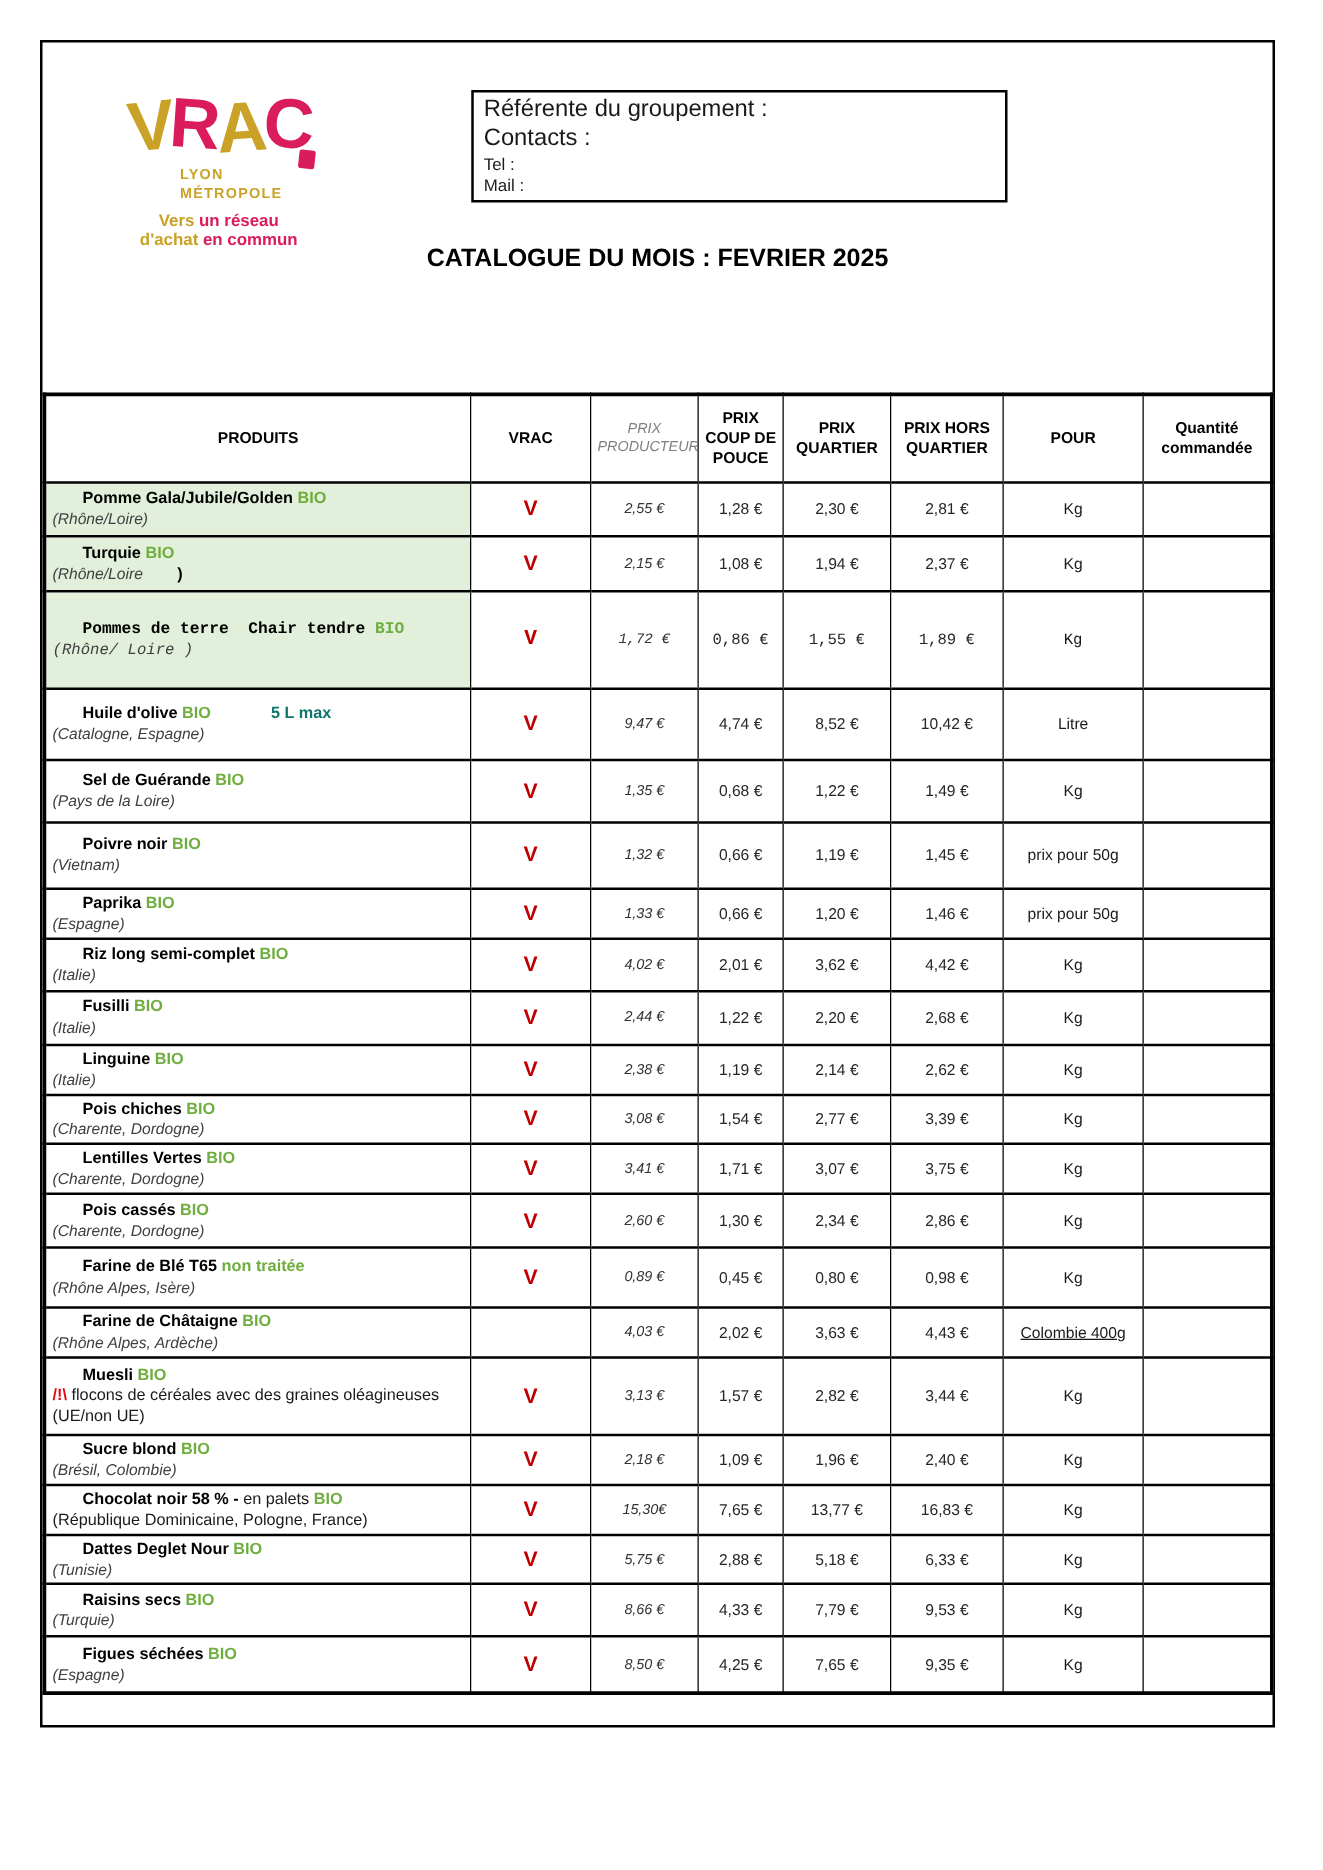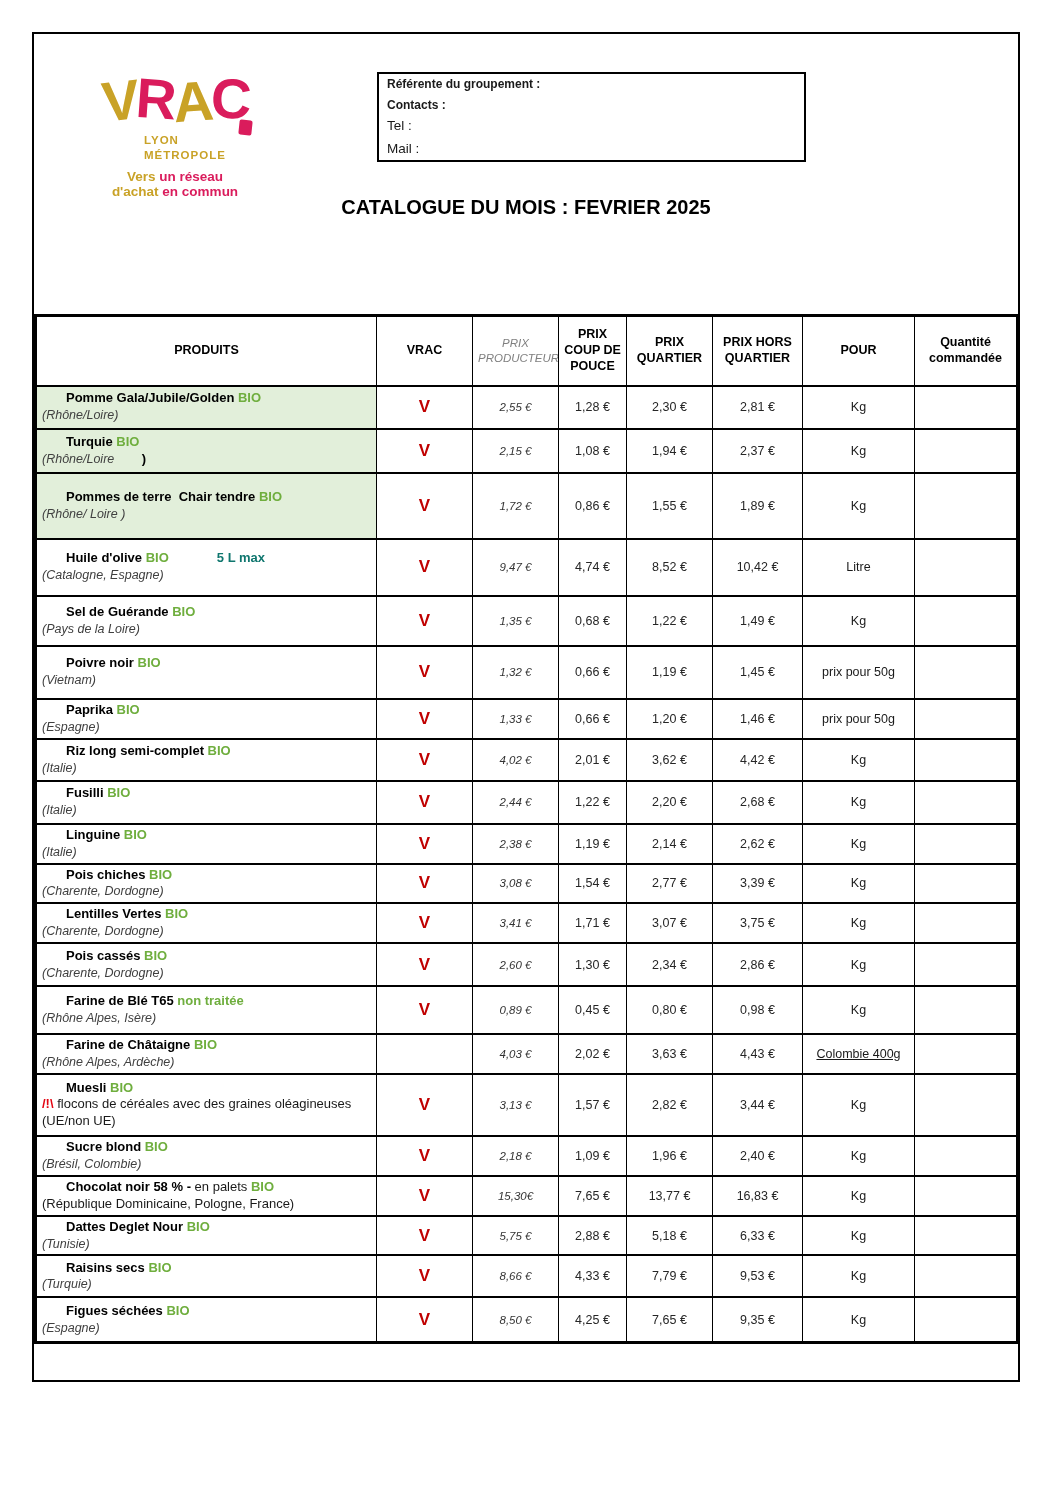--- a/index.html
+++ b/index.html
@@ -25,21 +25,21 @@
   .logo-cedilla{position:absolute;right:2px;bottom:-10px;width:13px;height:15px;background:#DA1C5C;border-radius:2px;transform:rotate(6deg);}
   .logo-sub{margin-top:8px;text-align:left;padding-left:48px;color:#C9A227;font-weight:bold;font-size:11.5px;letter-spacing:1px;line-height:1.25;}
   .logo-tag{margin-top:7px;font-weight:bold;font-size:13.5px;line-height:1.15;}
   .contact-box{
     position:absolute;left:343px;top:38px;width:429px;height:90px;
     border:2px solid #000;box-sizing:border-box;background:#fff;
     display:flex;flex-direction:column;justify-content:space-between;
     padding:3px 8px;
   }
   .contact-line{font-size:13.5px;line-height:1.2;}
-  .contact-line.bold{font-weight:bold;font-size:12px;}
+  .contact-line.bold{font-weight:normal;font-size:19px;}
   .page-title{
     position:absolute;left:0;right:0;top:162px;margin:0;text-align:center;
     font-size:20px;font-weight:bold;color:#000;
   }
   
   table.catalog{
     width:100%;border-collapse:collapse;table-layout:fixed;
     border:3px solid #000;background:#fff;
   }
   .catalog th,.catalog td{
@@ -140,21 +140,21 @@
               <div class="line"><span class="seg-i">(Rhône/Loire </span><span class="seg-b">)</span></div>
             </td>
             <td class="vrac">V</td>
             <td class="pp">2,15 €</td>
             <td class="price">1,08 €</td>
             <td class="price">1,94 €</td>
             <td class="price">2,37 €</td>
             <td class="pour">Kg</td>
             <td class="qty"></td>
           </tr>
-          <tr class="highlight" style="height: 66px;">
+          <tr class="highlight" style="height: 78px; font-family: Liberation Mono, monospace;">
             <td class="product">
               <div class="line"><span class="seg-b">Pommes de terre  Chair tendre </span><span class="seg-bio">BIO</span></div>
               <div class="line"><span class="seg-i">(Rhône/ Loire )</span></div>
             </td>
             <td class="vrac">V</td>
             <td class="pp">1,72 €</td>
             <td class="price">0,86 €</td>
             <td class="price">1,55 €</td>
             <td class="price">1,89 €</td>
             <td class="pour">Kg</td>

